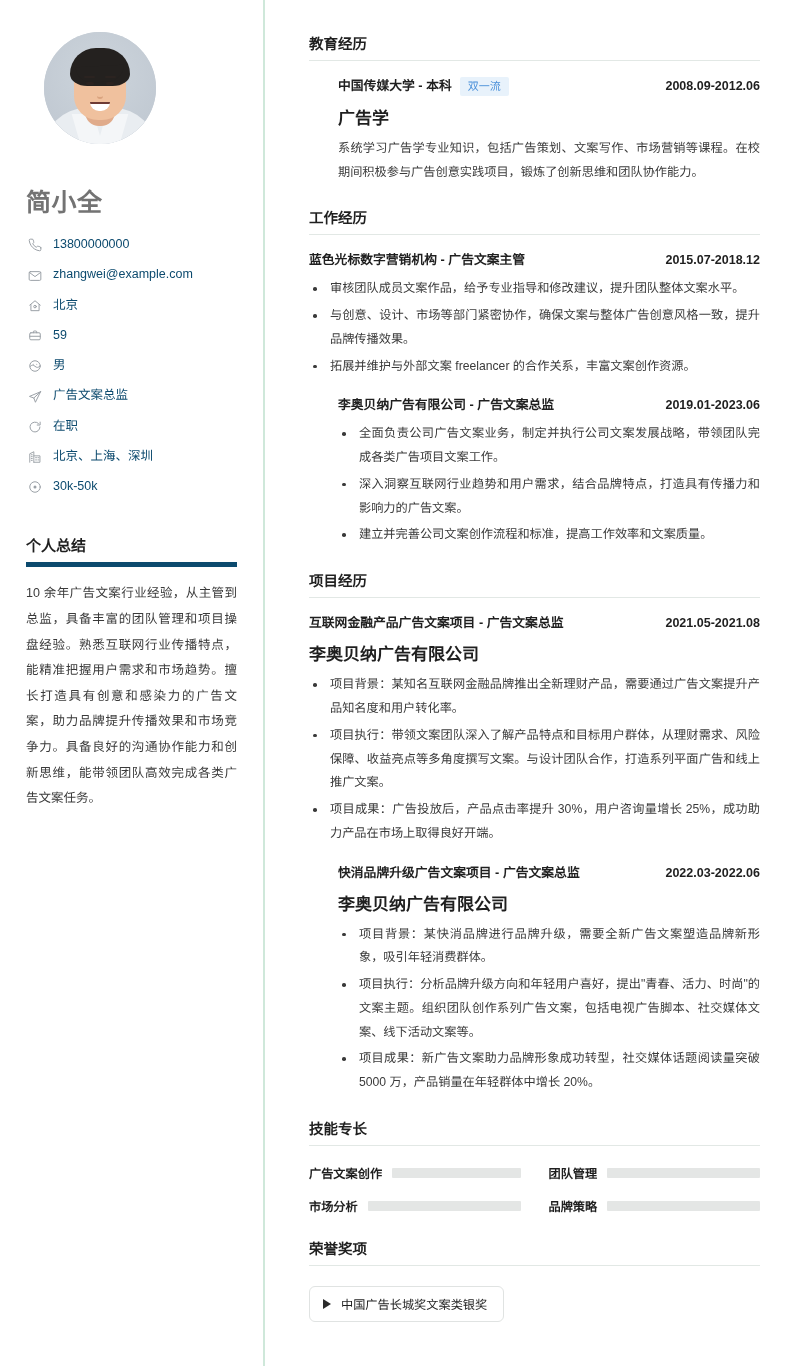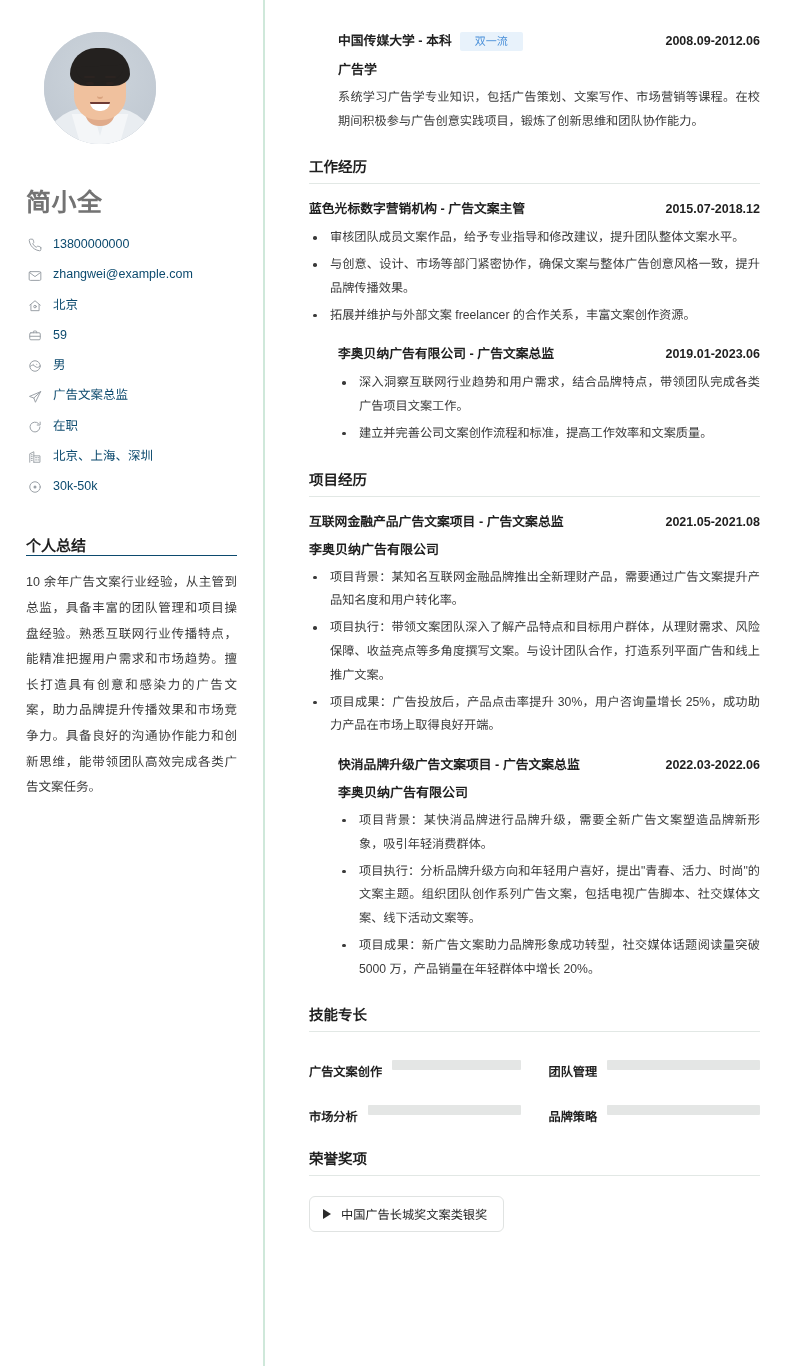--- a/index.html
+++ b/index.html
@@ -159,21 +159,22 @@
     color: #9aa0a6;
   }
   .info-icon svg { display: block; }
   .info-text { line-height: 1.3; }
 
   .sb-section { margin-top: 40px; }
   .sb-heading {
     font-size: 15px;
     font-weight: bold;
     color: #1f1f1f;
-    border-bottom: 1px solid #0c4a6e;
+    padding-bottom: 7px;
+    border-bottom: 5px solid #0c4a6e;
     margin-bottom: 14px;
   }
   .sb-summary {
     font-size: 12.5px;
     line-height: 2.05;
     color: #3a3a3a;
     text-align: justify;
   }
 
   
@@ -220,26 +221,26 @@
     color: #1f1f1f;
     white-space: nowrap;
     flex: 0 0 auto;
   }
   .tag-badge {
     display: inline-block;
     font-size: 11px;
     font-weight: normal;
     color: #4a90d9;
     background: #e8f2fb;
-    padding: 2px 15px;
+    padding: 2px 8px;
     border-radius: 2px;
     line-height: 1.35;
   }
   .entry-sub {
-    font-size: 13px;
+    font-size: 17px;
     font-weight: bold;
     color: #1f1f1f;
     margin-bottom: 8px;
   }
   .entry-desc {
     font-size: 12.2px;
     line-height: 1.95;
     color: #3a3a3a;
     text-align: justify;
   }
@@ -276,21 +277,20 @@
   .skill-item {
     display: flex;
     align-items: center;
     gap: 10px;
   }
   .skill-label {
     font-size: 12.2px;
     font-weight: bold;
     color: #1f1f1f;
     white-space: nowrap;
-    margin-top: 12px;
   }
   .skill-track {
     flex: 1 1 auto;
     height: 10px;
     background: #e4e6e5;
     border-radius: 1px;
     overflow: hidden;
     min-width: 40px;
   }
   .skill-fill {
@@ -447,20 +447,21 @@
     <section class="sb-section">
       <div class="sb-heading">个人总结</div>
       <div class="sb-summary">10 余年广告文案行业经验，从主管到总监，具备丰富的团队管理和项目操盘经验。熟悉互联网行业传播特点，能精准把握用户需求和市场趋势。擅长打造具有创意和感染力的广告文案，助力品牌提升传播效果和市场竞争力。具备良好的沟通协作能力和创新思维，能带领团队高效完成各类广告文案任务。</div>
     </section>
 
   </aside>
 
   <main class="main">
 
     <section class="section">
+      <div class="section-heading">教育经历</div>
 
       <div class="entry">
         <div class="entry-head">
           <div class="entry-title">
             <span>中国传媒大学 - 本科</span>
             <span class="tag-badge">双一流</span>
           </div>
           <div class="entry-date">2008.09-2012.06</div>
         </div>
         <div class="entry-sub">广告学</div>
@@ -482,21 +483,22 @@
           <li class="bullet">拓展并维护与外部文案 freelancer 的合作关系，丰富文案创作资源。</li>
         </ul>
       </div>
 
       <div class="entry">
         <div class="entry-head">
           <div class="entry-title">李奥贝纳广告有限公司 - 广告文案总监</div>
           <div class="entry-date">2019.01-2023.06</div>
         </div>
         <ul class="bullets">
-          <li class="bullet">深入洞察互联网行业趋势和用户需求，结合品牌特点，带领团队完成各类广告项目文案工作。</li>
+          <li class="bullet">全面负责公司广告文案业务，制定并执行公司文案发展战略，带领团队完成各类广告项目文案工作。</li>
+          <li class="bullet">深入洞察互联网行业趋势和用户需求，结合品牌特点，打造具有传播力和影响力的广告文案。</li>
           <li class="bullet">建立并完善公司文案创作流程和标准，提高工作效率和文案质量。</li>
         </ul>
       </div>
     </section>
 
     <section class="section">
       <div class="section-heading">项目经历</div>
 
       <div class="entry">
         <div class="entry-head">

